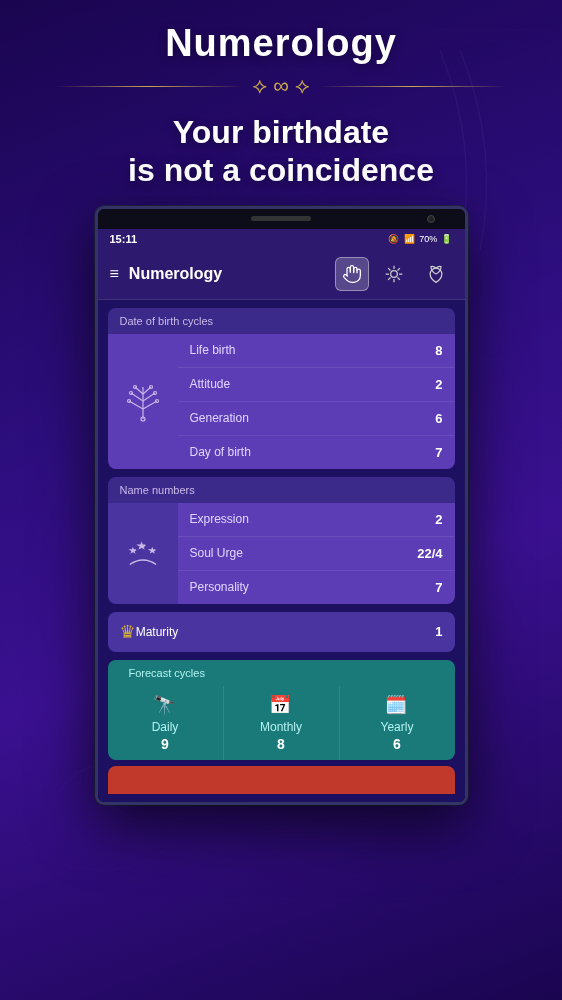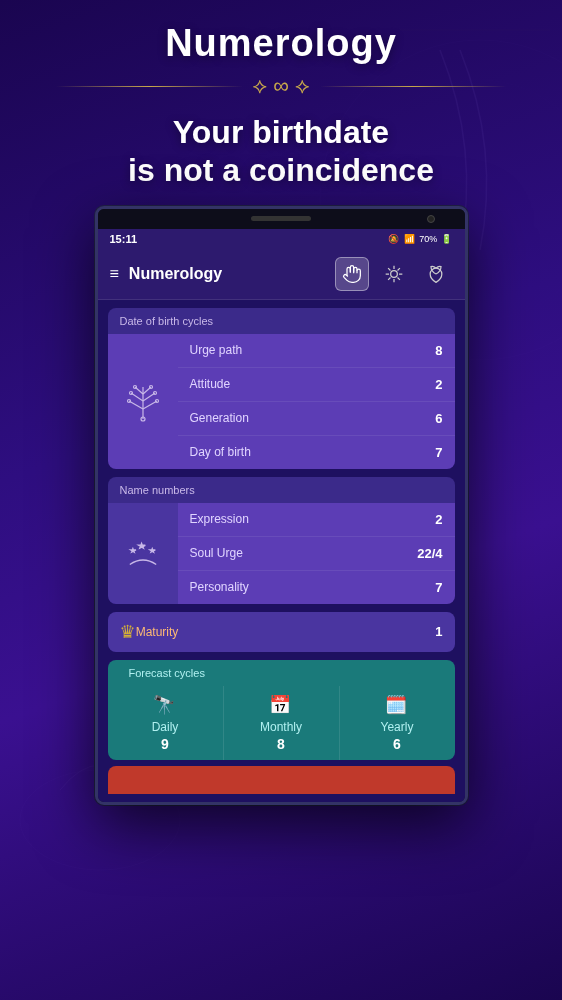--- a/index.html
+++ b/index.html
@@ -252,21 +252,21 @@
     .maturity-row {
       background: #4a35a0;
       border-radius: 8px;
       display: flex;
       align-items: center;
       padding: 9px 12px;
       margin-bottom: 8px;
       color: #fff;
       font-size: 12px;
     }
-    .maturity-label { flex: 1; color: #fdba74; }
+    .maturity-label { flex: 1; color: #ffffff; }
     .maturity-value { font-weight: bold; font-size: 13px; }
 
     
     .forecast-section {
       margin-bottom: 6px;
     }
     .forecast-header {
       background: #1a7a7a;
       border-radius: 8px 8px 0 0;
       padding: 7px 21px;
@@ -418,21 +418,21 @@
               <circle cx="14" cy="8" r="1.5"></circle>
               <circle cx="30" cy="8" r="1.5"></circle>
               <circle cx="10" cy="14" r="1.5"></circle>
               <circle cx="34" cy="14" r="1.5"></circle>
               <circle cx="8" cy="22" r="1.5"></circle>
               <circle cx="36" cy="22" r="1.5"></circle>
             </svg>
           </div>
           <div class="dob-rows">
             <div class="data-row">
-              <span class="data-row-label">Urge path</span>
+              <span class="data-row-label">Life birth</span>
               <span class="data-row-value">8</span>
             </div>
             <div class="data-row">
               <span class="data-row-label">Attitude</span>
               <span class="data-row-value">2</span>
             </div>
             <div class="data-row">
               <span class="data-row-label">Generation</span>
               <span class="data-row-value">6</span>
             </div>

